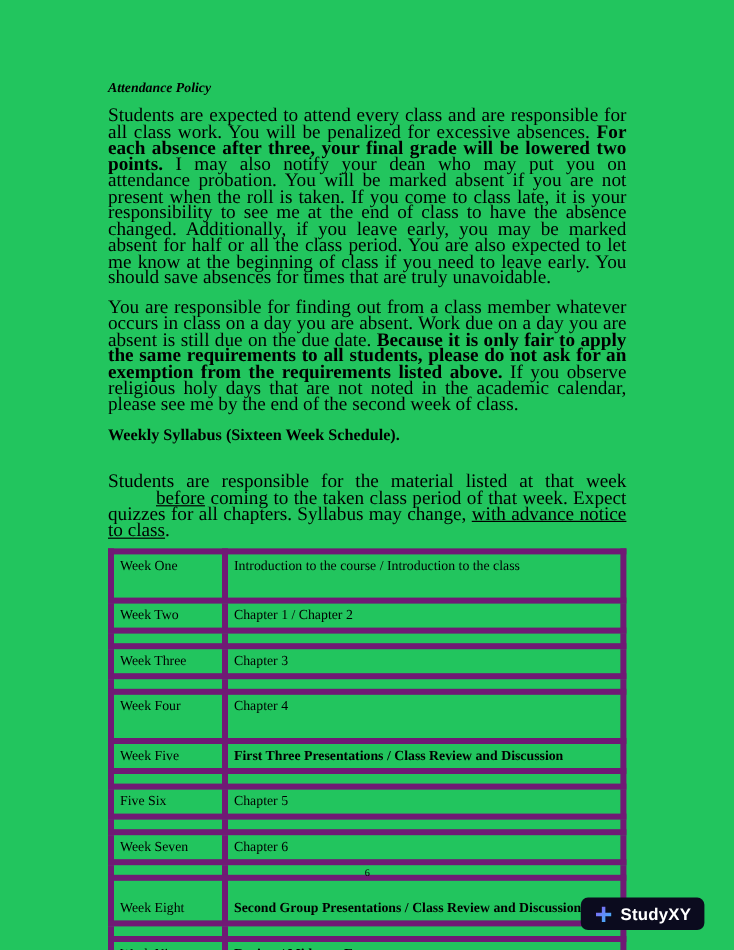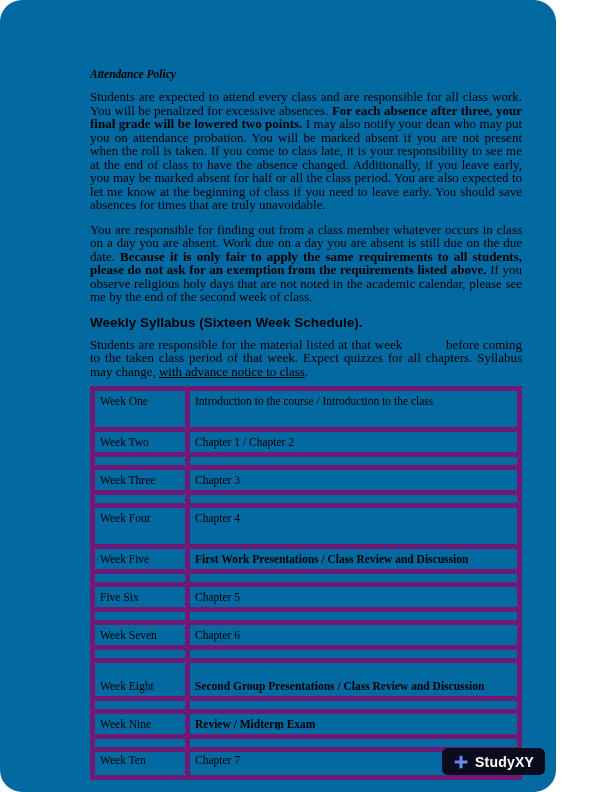--- a/index.html
+++ b/index.html
@@ -3,35 +3,35 @@
 <meta charset="utf-8">
 <style>
   html, body { margin: 0; padding: 0; }
   body {
     width: 612px; height: 792px;
     background: #ffffff;
     font-family: "Liberation Serif", serif;
     color: #000000;
     overflow: hidden;
   }
-  .page { position: relative; width: 556px; height: 792px; background: #0369a1; border-radius: 22px; }
+  .page { position: relative; width: 612px; height: 792px; background: #22c55e; }
   .content { position: absolute; left: 90px; top: 68px; width: 432px; }
 
   .att-heading {
     font-size: 11.5px; font-weight: bold; font-style: italic;
     margin: 0 0 10px 0;
   }
   p.body-par {
-    font-size: 13px; line-height: 13.5px;
+    font-size: 16px; line-height: 13.5px;
     text-align: justify; margin: 0 0 11px 0;
   }
   .syl-heading {
-    font-family: Liberation Sans, sans-serif;
+    font-family: Liberation Serif, serif;
     font-size: 13.5px; font-weight: bold;
-    margin: 6px 0 8px 0;
+    margin: 6px 0 24px 0;
   }
   p.syl-intro { margin-bottom: 8px; }
 
   table.syllabus {
     border-collapse: collapse;
     width: 432px;
     table-layout: fixed;
   }
   table.syllabus td {
     border: 5px solid #701a75;
@@ -46,21 +46,21 @@
   tr.last td { padding-top: 1px; padding-bottom: 7px; }
   tr.spacer-row td { height: 8px; padding: 0; }
   td.b { font-weight: bold; }
 
   .page-number {
     position: absolute; left: 0; right: 0; top: 722px;
     text-align: center; font-size: 8.5px;
   }
 
   .brand-badge {
-    position: absolute; right: 11px; top: 748px;
+    position: absolute; right: 25px; top: 748px;
     height: 27px; padding: 0 11px;
     background: #0b0b1e;
     border-radius: 6px;
     display: flex; align-items: center; gap: 6px;
     font-family: "Liberation Sans", sans-serif;
   }
   .brand-text { font-size: 14px; font-weight: bold; color: #ffffff; letter-spacing: 0.2px; }
   .brand-text .xy { color: #ffffff; }
 </style>
 </head>
@@ -70,21 +70,21 @@
   <div class="content">
 
     <div class="att-heading">Attendance Policy</div>
 
     <p class="body-par"><span>Students are expected to attend every class and are responsible for all class work. You will be penalized for excessive absences. </span><span style="font-weight: bold;">For each absence after three, your final grade will be lowered two points.</span><span> I may also notify your dean who may put you on attendance probation. You will be marked absent if you are not present when the roll is taken. If you come to class late, it is your responsibility to see me at the end of class to have the absence changed. Additionally, if you leave early, you may be marked absent for half or all the class period. You are also expected to let me know at the beginning of class if you need to leave early. You should save absences for times that are truly unavoidable.</span></p>
 
     <p class="body-par"><span>You are responsible for finding out from a class member whatever occurs in class on a day you are absent. Work due on a day you are absent is still due on the due date. </span><span style="font-weight: bold;">Because it is only fair to apply the same requirements to all students, please do not ask for an exemption from the requirements listed above.</span><span> If you observe religious holy days that are not noted in the academic calendar, please see me by the end of the second week of class.</span></p>
 
     <div class="syl-heading">Weekly Syllabus (Sixteen Week Schedule).</div>
 
-    <p class="body-par syl-intro"><span>Students are responsible for the material listed at that week </span><span style=" padding-left: 40px;">before</span><span> coming to the taken class period of that week. Expect quizzes for all chapters. Syllabus may change, </span><span style="text-decoration: underline;">with advance notice to class</span><span>.</span></p>
+    <p class="body-par syl-intro"><span>Students are responsible for the material listed at that week </span><span style="text-decoration: underline; padding-left: 40px;">before</span><span> coming to the taken class period of that week. Expect quizzes for all chapters. Syllabus may change, </span><span style="text-decoration: underline;">with advance notice to class</span><span>.</span></p>
 
     <table class="syllabus">
       <tbody>
           <tr class="tb">
             <td class="wk-name">Week One</td>
             <td class="wk-content">Introduction to the course / Introduction to the class</td>
           </tr>
           <tr class="">
             <td class="wk-name">Week Two</td>
             <td class="wk-content">Chapter 1 / Chapter 2</td>
@@ -100,21 +100,21 @@
           <tr class="spacer-row">
             <td></td>
             <td></td>
           </tr>
           <tr class="tb">
             <td class="wk-name">Week Four</td>
             <td class="wk-content">Chapter 4</td>
           </tr>
           <tr class="">
             <td class="wk-name">Week Five</td>
-            <td class="wk-content b">First Work Presentations / Class Review and Discussion</td>
+            <td class="wk-content b">First Three Presentations / Class Review and Discussion</td>
           </tr>
           <tr class="spacer-row">
             <td></td>
             <td></td>
           </tr>
           <tr class="">
             <td class="wk-name">Five Six</td>
             <td class="wk-content">Chapter 5</td>
           </tr>
           <tr class="spacer-row">

